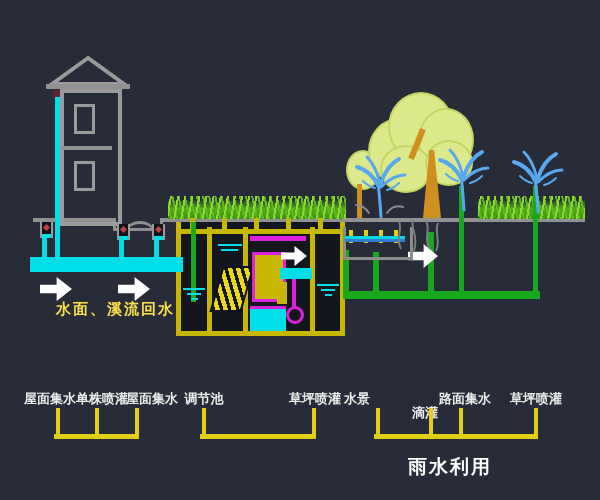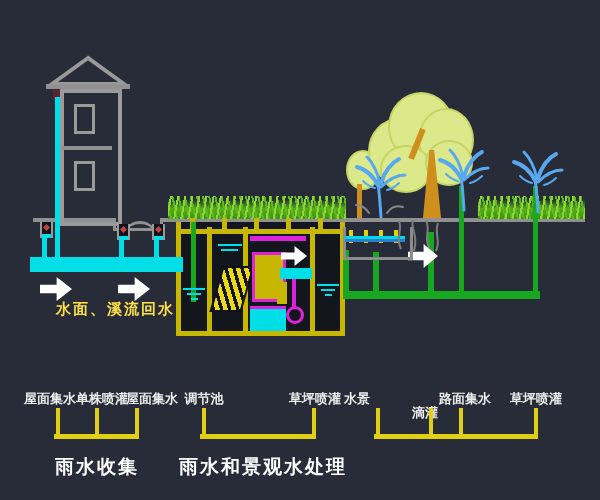--- a/index.html
+++ b/index.html
@@ -190,32 +190,31 @@
     </g>
   </svg>
 
   <div class="abs label" style="left:50px;top:390px">屋面集水</div>
   <div class="abs label" style="left:102px;top:390px">单株喷灌</div>
   <div class="abs label" style="left:152px;top:390px">屋面集水</div>
   <div class="abs byellow" style="left:56px;top:408px;width:4px;height:28px"></div>
   <div class="abs byellow" style="left:95px;top:408px;width:4px;height:28px"></div>
   <div class="abs byellow" style="left:135px;top:408px;width:4px;height:28px"></div>
   <div class="abs byellow" style="left:54px;top:434px;width:85px;height:5px"></div>
-  <div class="abs gtitle" style="left:97px;top:454px">雨水收集</div>
 
   <div class="abs label" style="left:204px;top:390px">调节池</div>
   <div class="abs label" style="left:315px;top:390px">草坪喷灌</div>
   <div class="abs byellow" style="left:202px;top:408px;width:4px;height:28px"></div>
   <div class="abs byellow" style="left:312px;top:408px;width:4px;height:28px"></div>
   <div class="abs byellow" style="left:200px;top:434px;width:116px;height:5px"></div>
-  <div class="abs gtitle" style="left:263px;top:454px">雨水和景观水处理</div>
 
   <div class="abs label" style="left:357px;top:390px">水景</div>
   <div class="abs label" style="left:425px;top:404px">滴灌</div>
   <div class="abs label" style="left:465px;top:390px">路面集水</div>
   <div class="abs label" style="left:536px;top:390px">草坪喷灌</div>
   <div class="abs byellow" style="left:376px;top:408px;width:4px;height:28px"></div>
   <div class="abs byellow" style="left:429px;top:408px;width:4px;height:28px"></div>
   <div class="abs byellow" style="left:459px;top:408px;width:4px;height:28px"></div>
   <div class="abs byellow" style="left:534px;top:408px;width:4px;height:28px"></div>
   <div class="abs byellow" style="left:374px;top:434px;width:164px;height:5px"></div>
+  <div class="abs gtitle" style="left:450px;top:454px">雨水利用</div>
 
 </div>
 
 </body></html>

